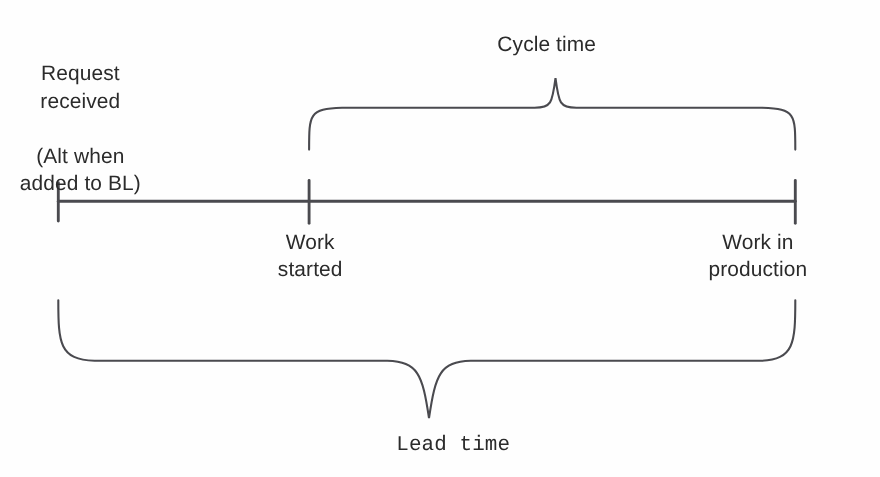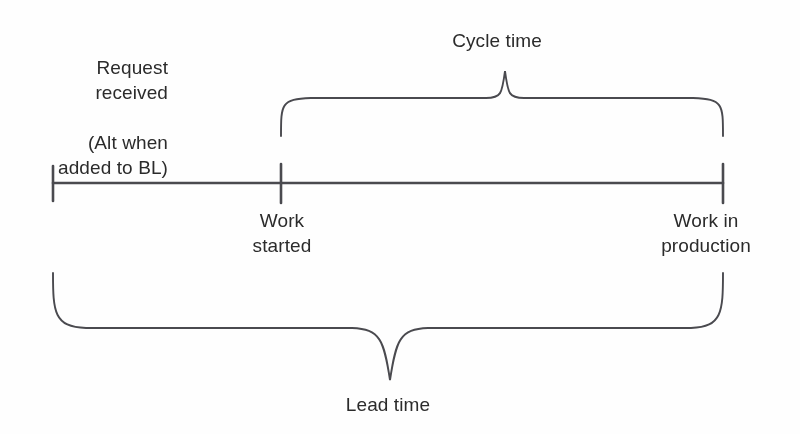--- a/index.html
+++ b/index.html
@@ -34,48 +34,48 @@
     font-size: 19px;
     line-height: 25px;
     white-space: pre-line;
     letter-spacing: 0.1px;
   }
   .lbl-center {
     text-align: center;
     transform: translateX(-50%);
   }
   .lbl-left {
-    text-align: right;
-    margin-left: 40px;
+    text-align: center;
   }
   #request-received-label {
     left: 18px;
     top: 30px;
   }
   #request-received-main {
     display: block;
   }
   #request-received-alt {
     display: block;
   }
   #cycle-time-label {
     left: 497px;
     top: 28px;
   }
   #work-started-label {
     left: 282px;
     top: 208px;
   }
   #work-in-production-label {
-    left: 706px;
+    left: 689px;
     top: 208px;
   }
   #lead-time-label {
-    left: 388px;
+    left: 412px;
     top: 392px;
+    font-family: Liberation Mono, monospace;
   }
 </style>
 </head>
 <body>
 
 <div id="diagram-root">
 
   <svg id="diagram-svg" viewBox="0 0 800 434" aria-hidden="true">
     <g fill="none" stroke="#4a4a4f" stroke-linecap="round">
 

